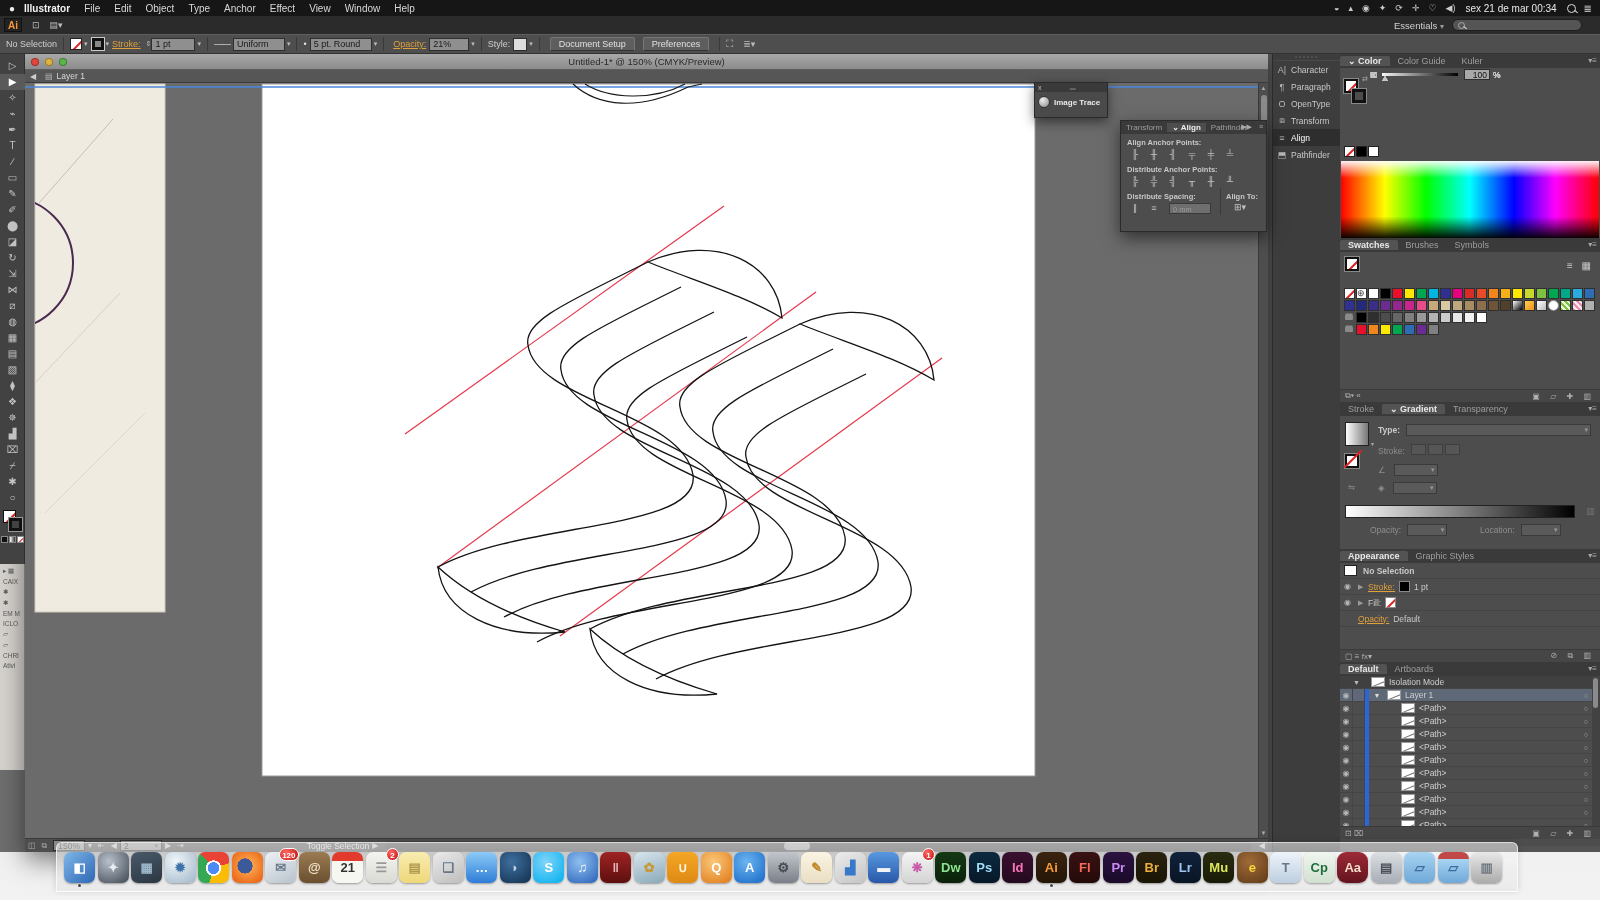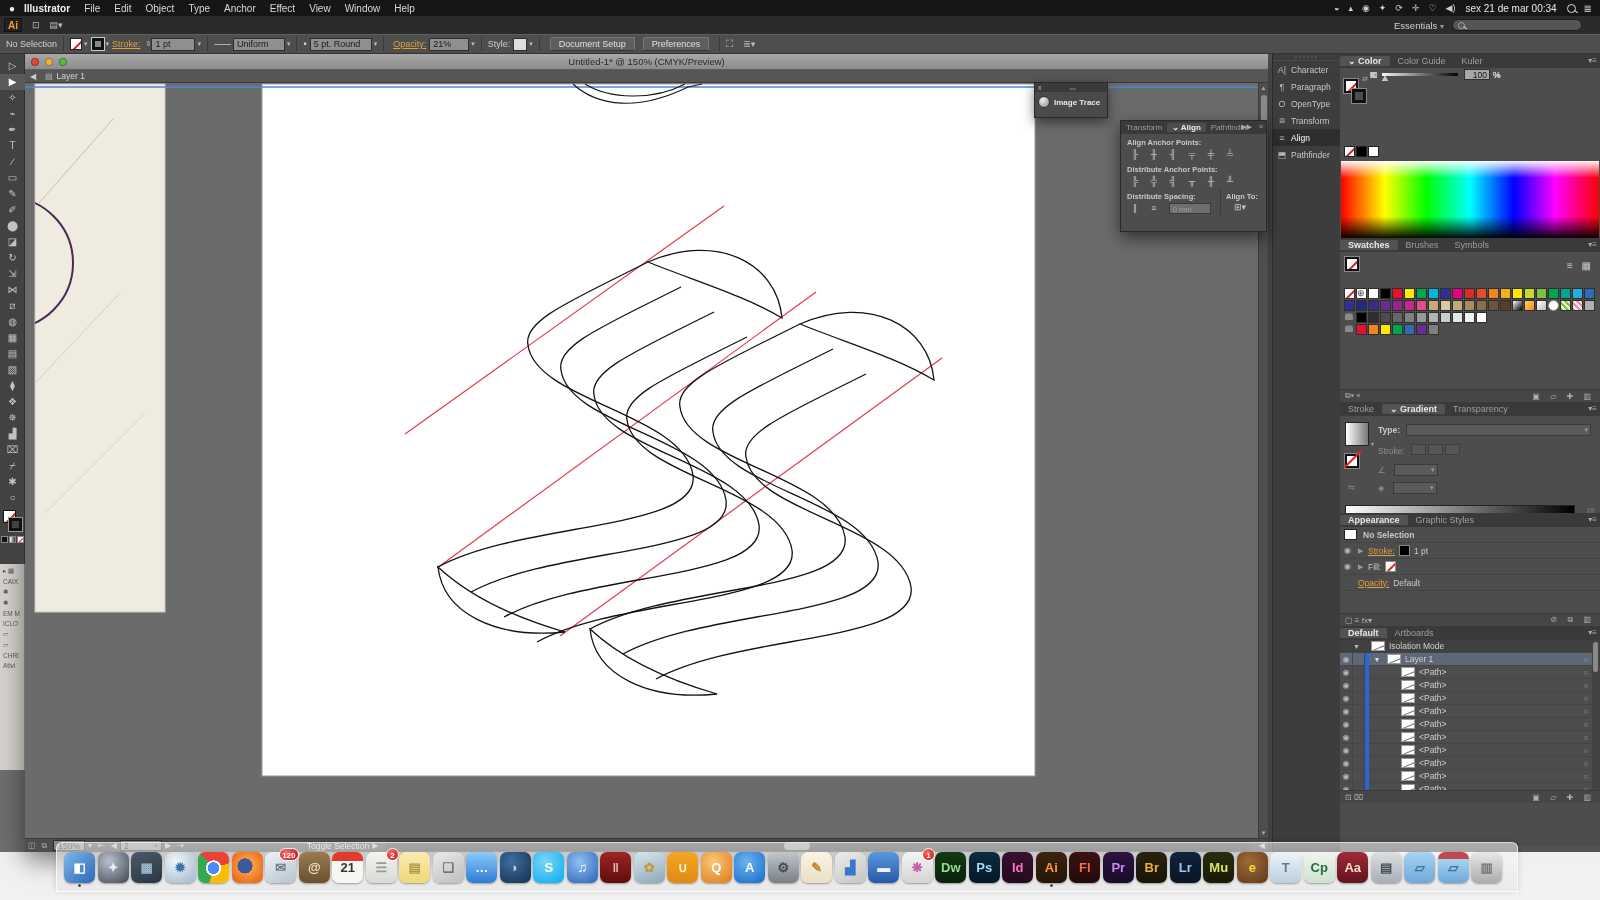--- a/index.html
+++ b/index.html
@@ -688,21 +688,21 @@
       <div class="panel-bottombar" style="position:absolute;left:0;right:0;bottom:0">
         <span>⧉▾ «</span>
         <span class="pbb-right">▣ ▱ ✚ ▥</span>
       </div>
     </div>
 
     <div class="tabbar">
       <span><span class="tab">Stroke</span><span class="tab tab-active">⌄ Gradient</span><span class="tab">Transparency</span></span>
       <span class="panel-menu">▾≡</span>
     </div>
-    <div class="panel-body" style="height:97px">
+    <div class="panel-body" style="height:133px">
       <span class="gr-thumb"></span>
       <span class="gr-thumb-dd">▾</span>
       <div class="gr-fs">
         <span class="cp-fill" style="position:static;display:inline-block"></span>
       </div>
       <div class="gr-row" style="left:38px;top:8px">
         <span class="gr-label-b">Type:</span>
         <span class="gr-dd" style="width:185px;margin-left:6px"></span>
       </div>
       <div class="gr-row" style="left:38px;top:28px">
@@ -1219,21 +1219,21 @@
       </div>
 
       <div class="dock-item">
         <span class="dock-ic" style="background: linear-gradient(rgb(240, 246, 240), rgb(208, 224, 208));">
             <span style="color: rgb(30, 110, 62);">Cp</span>
           </span>
 
       </div>
 
       <div class="dock-item">
-        <span class="dock-ic" style="background: linear-gradient(rgb(158, 42, 56), rgb(98, 20, 30));">
+        <span class="dock-ic" style="background: linear-gradient(rgb(158, 42, 56), rgb(98, 20, 30)); border-radius: 9px;">
             <span style="color: rgb(244, 220, 200);">Aa</span>
           </span>
 
       </div>
 
       <div class="dock-item">
         <span class="dock-ic" style="background: linear-gradient(rgb(220, 224, 228), rgb(168, 174, 182));">
             <span style="color: rgb(74, 80, 88);">▤</span>
           </span>
 

